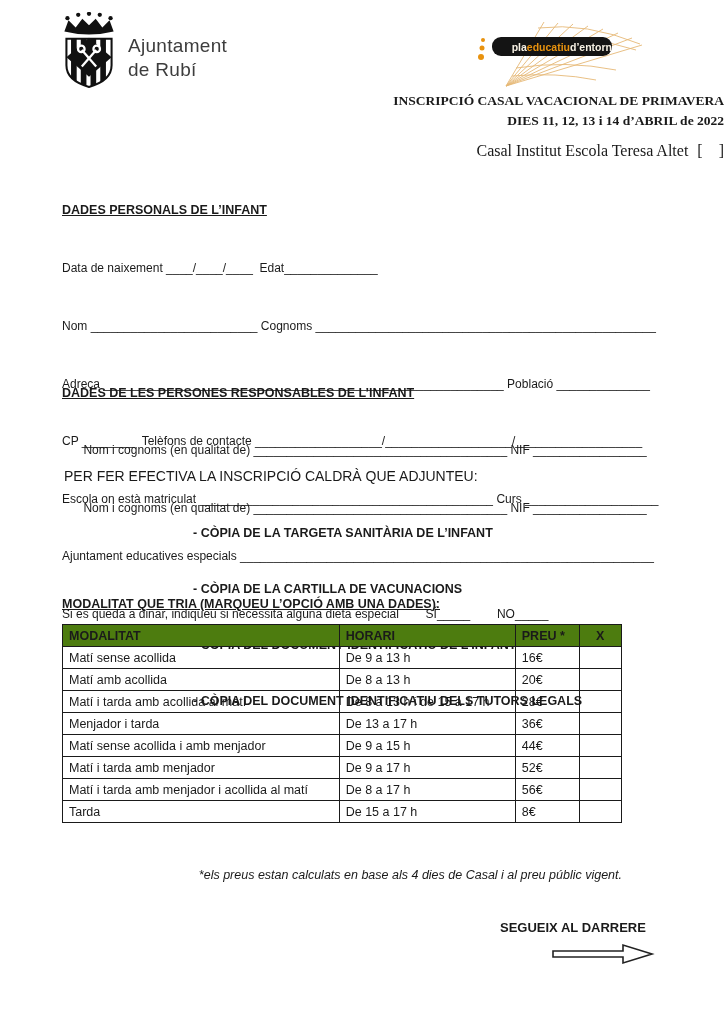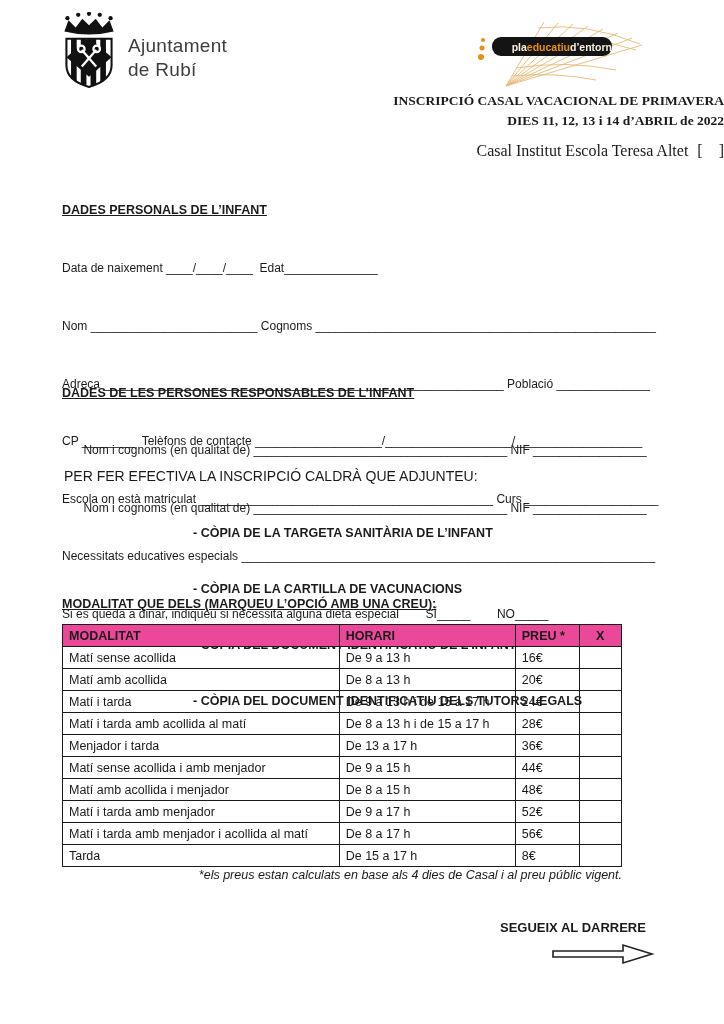--- a/index.html
+++ b/index.html
@@ -32,21 +32,21 @@
   .lines-personal{top:221px;}
   .lines-guardians{top:403px;text-align:center;}
   .attach-intro{position:absolute;left:64px;top:468px;font-size:14px;}
   .attach-items{position:absolute;left:147px;top:487px;font-size:12.5px;font-weight:bold;line-height:18.6px;white-space:pre;margin-left:46px;}
   
   .mod-table{position:absolute;left:62px;top:624px;width:560px;border-collapse:collapse;table-layout:fixed;}
   .mod-table th,.mod-table td{
     border:1.4px solid #1a1a1a;font-size:12.5px;padding:1px 6px;height:19px;
     overflow:hidden;white-space:nowrap;text-align:left;vertical-align:middle;
   }
-  .mod-table th{background:#ec4899;font-weight:bold;}
+  .mod-table th{background:#4d7c0f;font-weight:bold;}
   .col-mod{width:49.5%;} .col-hor{width:31.5%;} .col-preu{width:11.4%;} .col-x{width:7.6%;}
   .mod-table th.xh{text-align:center;}
   .footnote{position:absolute;left:62px;top:868px;width:560px;text-align:right;font-size:12.5px;font-style:italic;}
   
   .seguir{position:absolute;left:500px;top:920px;font-weight:bold;font-size:13px;}
   .arrow{position:absolute;left:550px;top:941px;}
 </style>
 </head>
 <body>
 
@@ -119,39 +119,39 @@
     <span>Casal Institut Escola Teresa Altet</span><span class="box">[    ]</span>
   </div>
 
   <div class="section-h sh-personal">DADES PERSONALS DE L’INFANT</div>
   <div class="lines lines-personal">
     <div>Data de naixement ____/____/____  Edat______________</div>
     <div>Nom _________________________ Cognoms ___________________________________________________</div>
     <div>Adreça ____________________________________________________________ Població ______________</div>
     <div>CP ________  Telèfons de contacte ___________________/___________________/___________________</div>
     <div>Escola on està matriculat ____________________________________________ Curs ____________________</div>
-    <div>Necessitats educatives especials ______________________________________________________________</div>
+    <div>Ajuntament educatives especials ______________________________________________________________</div>
     <div>Si es queda a dinar, indiqueu si necessita alguna dieta especial        SÍ_____        NO_____</div>
   </div>
 
   <div class="section-h sh-guardians">DADES DE LES PERSONES RESPONSABLES DE L’INFANT</div>
   <div class="lines lines-guardians">
     <div>Nom i cognoms (en qualitat de) ______________________________________ NIF _________________</div>
     <div>Nom i cognoms (en qualitat de) ______________________________________ NIF _________________</div>
   </div>
 
   <div class="attach-intro">PER FER EFECTIVA LA INSCRIPCIÓ CALDRÀ QUE ADJUNTEU:</div>
   <div class="attach-items">
     <div>- CÒPIA DE LA TARGETA SANITÀRIA DE L’INFANT</div>
     <div>- CÒPIA DE LA CARTILLA DE VACUNACIONS</div>
     <div>- CÒPIA DEL DOCUMENT IDENTIFICATIU DE L’INFANT</div>
     <div>- CÒPIA DEL DOCUMENT IDENTIFICATIU DELS TUTORS LEGALS</div>
   </div>
 
-  <div class="section-h sh-modalitat">MODALITAT QUE DELS (MARQUEU L’OPCIÓ AMB UNA CREU):</div>
+  <div class="section-h sh-modalitat">MODALITAT QUE TRIA (MARQUEU L’OPCIÓ AMB UNA DADES):</div>
 
   <table class="mod-table">
     <colgroup>
         <col class="col-mod">
         <col class="col-hor">
         <col class="col-preu">
         <col class="col-x">
       </colgroup>
     <thead>
       <tr>
@@ -168,47 +168,35 @@
         <td>16€</td>
         <td></td>
       </tr>
       <tr>
         <td>Matí amb acollida</td>
         <td>De 8 a 13 h</td>
         <td>20€</td>
         <td></td>
       </tr>
       <tr>
-        <td>Matí i tarda</td>
-        <td>De 9 a 13 h i de 15 a 17 h</td>
-        <td>24€</td>
-        <td></td>
-      </tr>
-      <tr>
         <td>Matí i tarda amb acollida al matí</td>
         <td>De 8 a 13 h i de 15 a 17 h</td>
         <td>28€</td>
         <td></td>
       </tr>
       <tr>
         <td>Menjador i tarda</td>
         <td>De 13 a 17 h</td>
         <td>36€</td>
         <td></td>
       </tr>
       <tr>
         <td>Matí sense acollida i amb menjador</td>
         <td>De 9 a 15 h</td>
         <td>44€</td>
-        <td></td>
-      </tr>
-      <tr>
-        <td>Matí amb acollida i menjador</td>
-        <td>De 8 a 15 h</td>
-        <td>48€</td>
         <td></td>
       </tr>
       <tr>
         <td>Matí i tarda amb menjador</td>
         <td>De 9 a 17 h</td>
         <td>52€</td>
         <td></td>
       </tr>
       <tr>
         <td>Matí i tarda amb menjador i acollida al matí</td>

